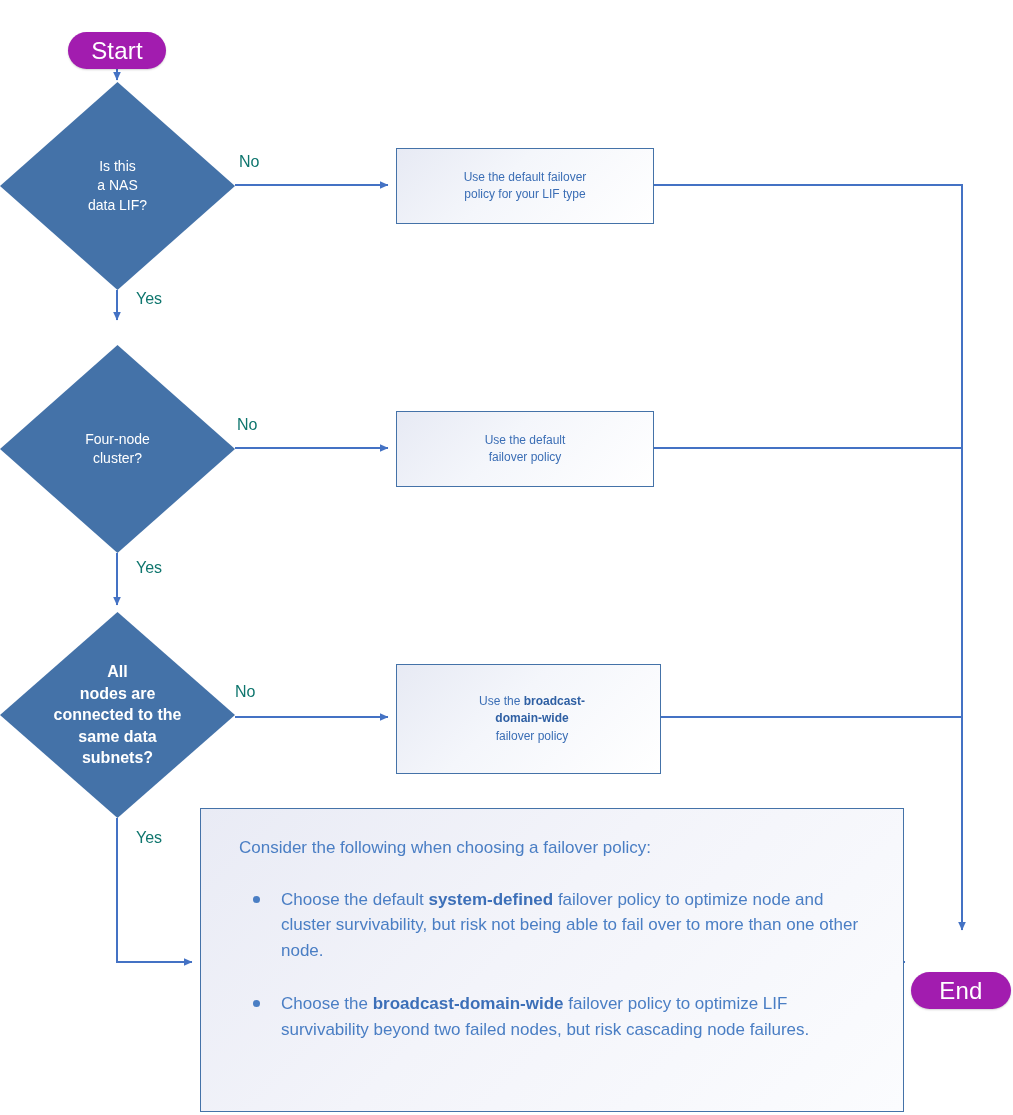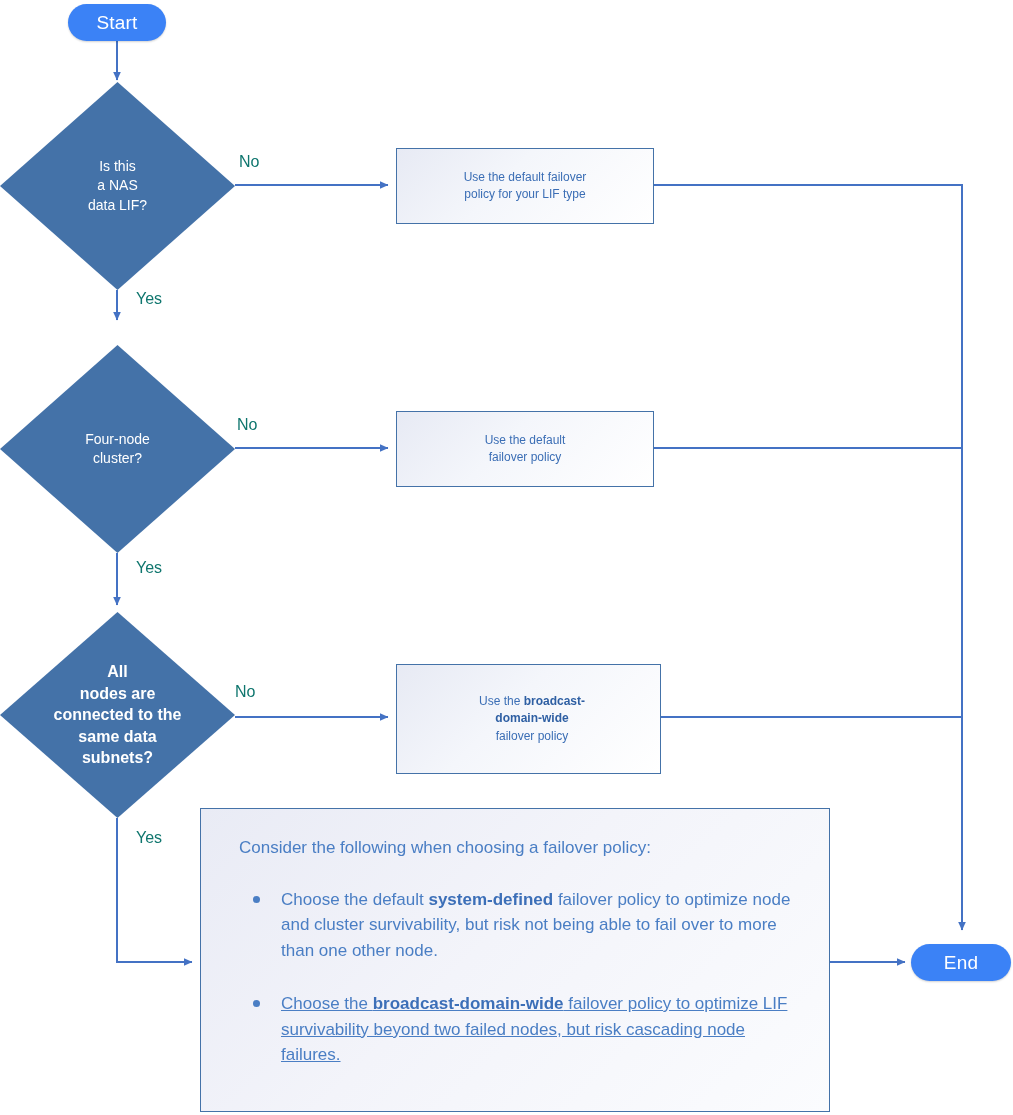--- a/index.html
+++ b/index.html
@@ -6,24 +6,25 @@
   body{
     width:1013px;height:1115px;position:relative;overflow:hidden;
     font-family:"Liberation Sans","DejaVu Sans",sans-serif;
     -webkit-font-smoothing:antialiased;
   }
   #canvas{position:absolute;left:0;top:0;width:1013px;height:1115px;}
   svg.edges{position:absolute;left:0;top:0;width:1013px;height:1115px;pointer-events:none;}
 
   
   .pill{
-    position:absolute;background:#3b82f6;border-radius:999px;
+    position:absolute;background:#a21caf;border-radius:999px;
     display:flex;align-items:center;justify-content:center;
-    color:#ffffff;font-size:19px;letter-spacing:.2px;
+    color:#ffffff;font-size:24px;letter-spacing:.2px;
     box-shadow:0 1px 2px rgba(0,0,0,.18);
+    margin-top:28px;
   }
   
   .diamond{
     position:absolute;
     display:flex;align-items:center;justify-content:center;
   }
   .diamond .shape{
     position:absolute;left:0;top:0;width:100%;height:100%;
     background:#4472A8;
     clip-path:polygon(50% 0,100% 50%,50% 100%,0 50%);
@@ -45,21 +46,21 @@
   .note{
     position:absolute;
     background:linear-gradient(135deg,#e9ebf5 0%,#f3f4fa 45%,#fbfcfe 100%);
     border:1px solid #4472A8;
     color:#4a7ec4;font-size:17px;line-height:1.5;
     box-sizing:border-box;padding:26px 26px 18px 38px;
   }
   .note .intro{margin:0 0 26px 0;}
   .note ul{list-style:none;margin:0;padding:0;}
   .note li{position:relative;padding-left:42px;margin-bottom:28px;}
-  .note li:last-child{margin-bottom:0;text-decoration:underline;}
+  .note li:last-child{margin-bottom:0;}
   .note li .bullet{
     position:absolute;left:14px;top:9px;width:7px;height:7px;
     border-radius:50%;background:#4a7ec4;
   }
   .note b{font-weight:bold;color:#3C6FB8;}
   
   .elabel{
     position:absolute;color:#0f766e;font-size:16px;white-space:nowrap;
   }
 </style>
@@ -151,21 +152,21 @@
       <div>
         <span>Use the </span><b>broadcast-</b>
       </div>
       <div>
         <b>domain-wide</b>
       </div>
       <div>failover policy</div>
     </div>
   </div>
 
-  <div class="note" style="left:200px;top:808px;width:630px;height:304px;">
+  <div class="note" style="left:200px;top:808px;width:704px;height:304px;">
     <p class="intro">Consider the following when choosing a failover policy:</p>
     <ul>
       <li>
         <span class="bullet"></span>
         <span>Choose the default </span><b>system-defined</b><span> failover policy to optimize node and cluster survivability, but risk not being able to fail over to more than one other node.</span>
       </li>
       <li>
         <span class="bullet"></span>
         <span>Choose the </span><b>broadcast-domain-wide</b><span> failover policy to optimize LIF survivability beyond two failed nodes, but risk cascading node failures.</span>
       </li>

